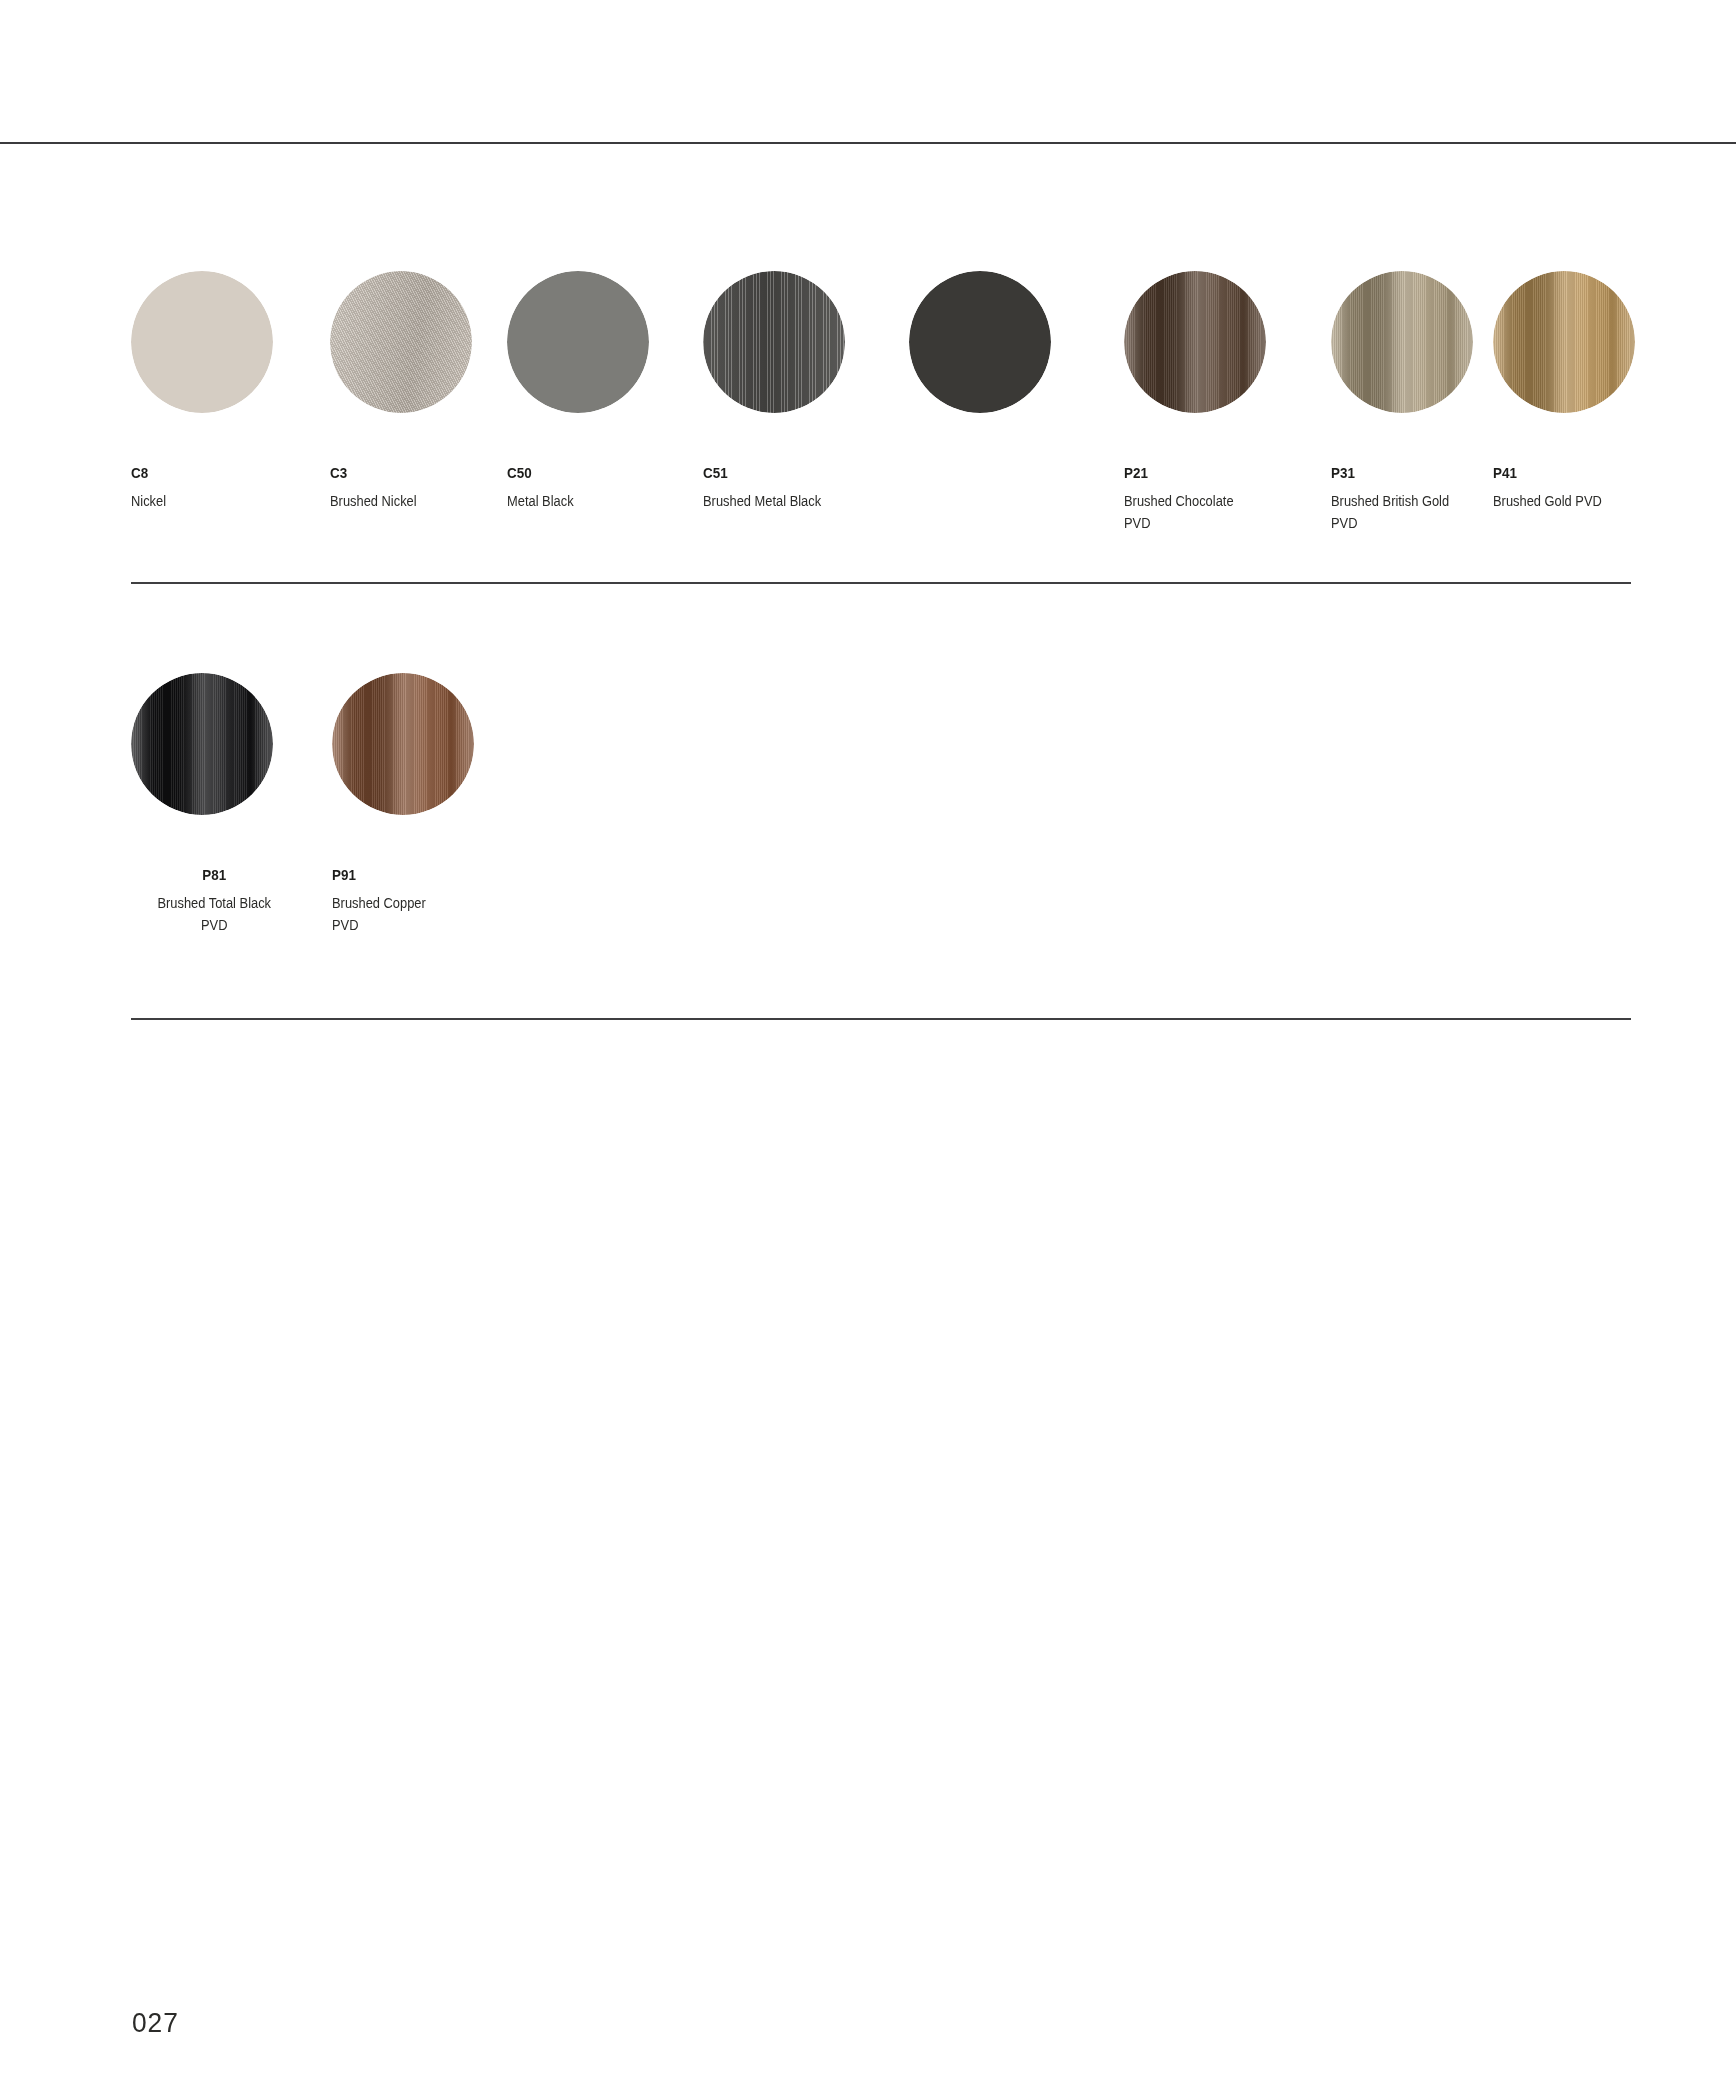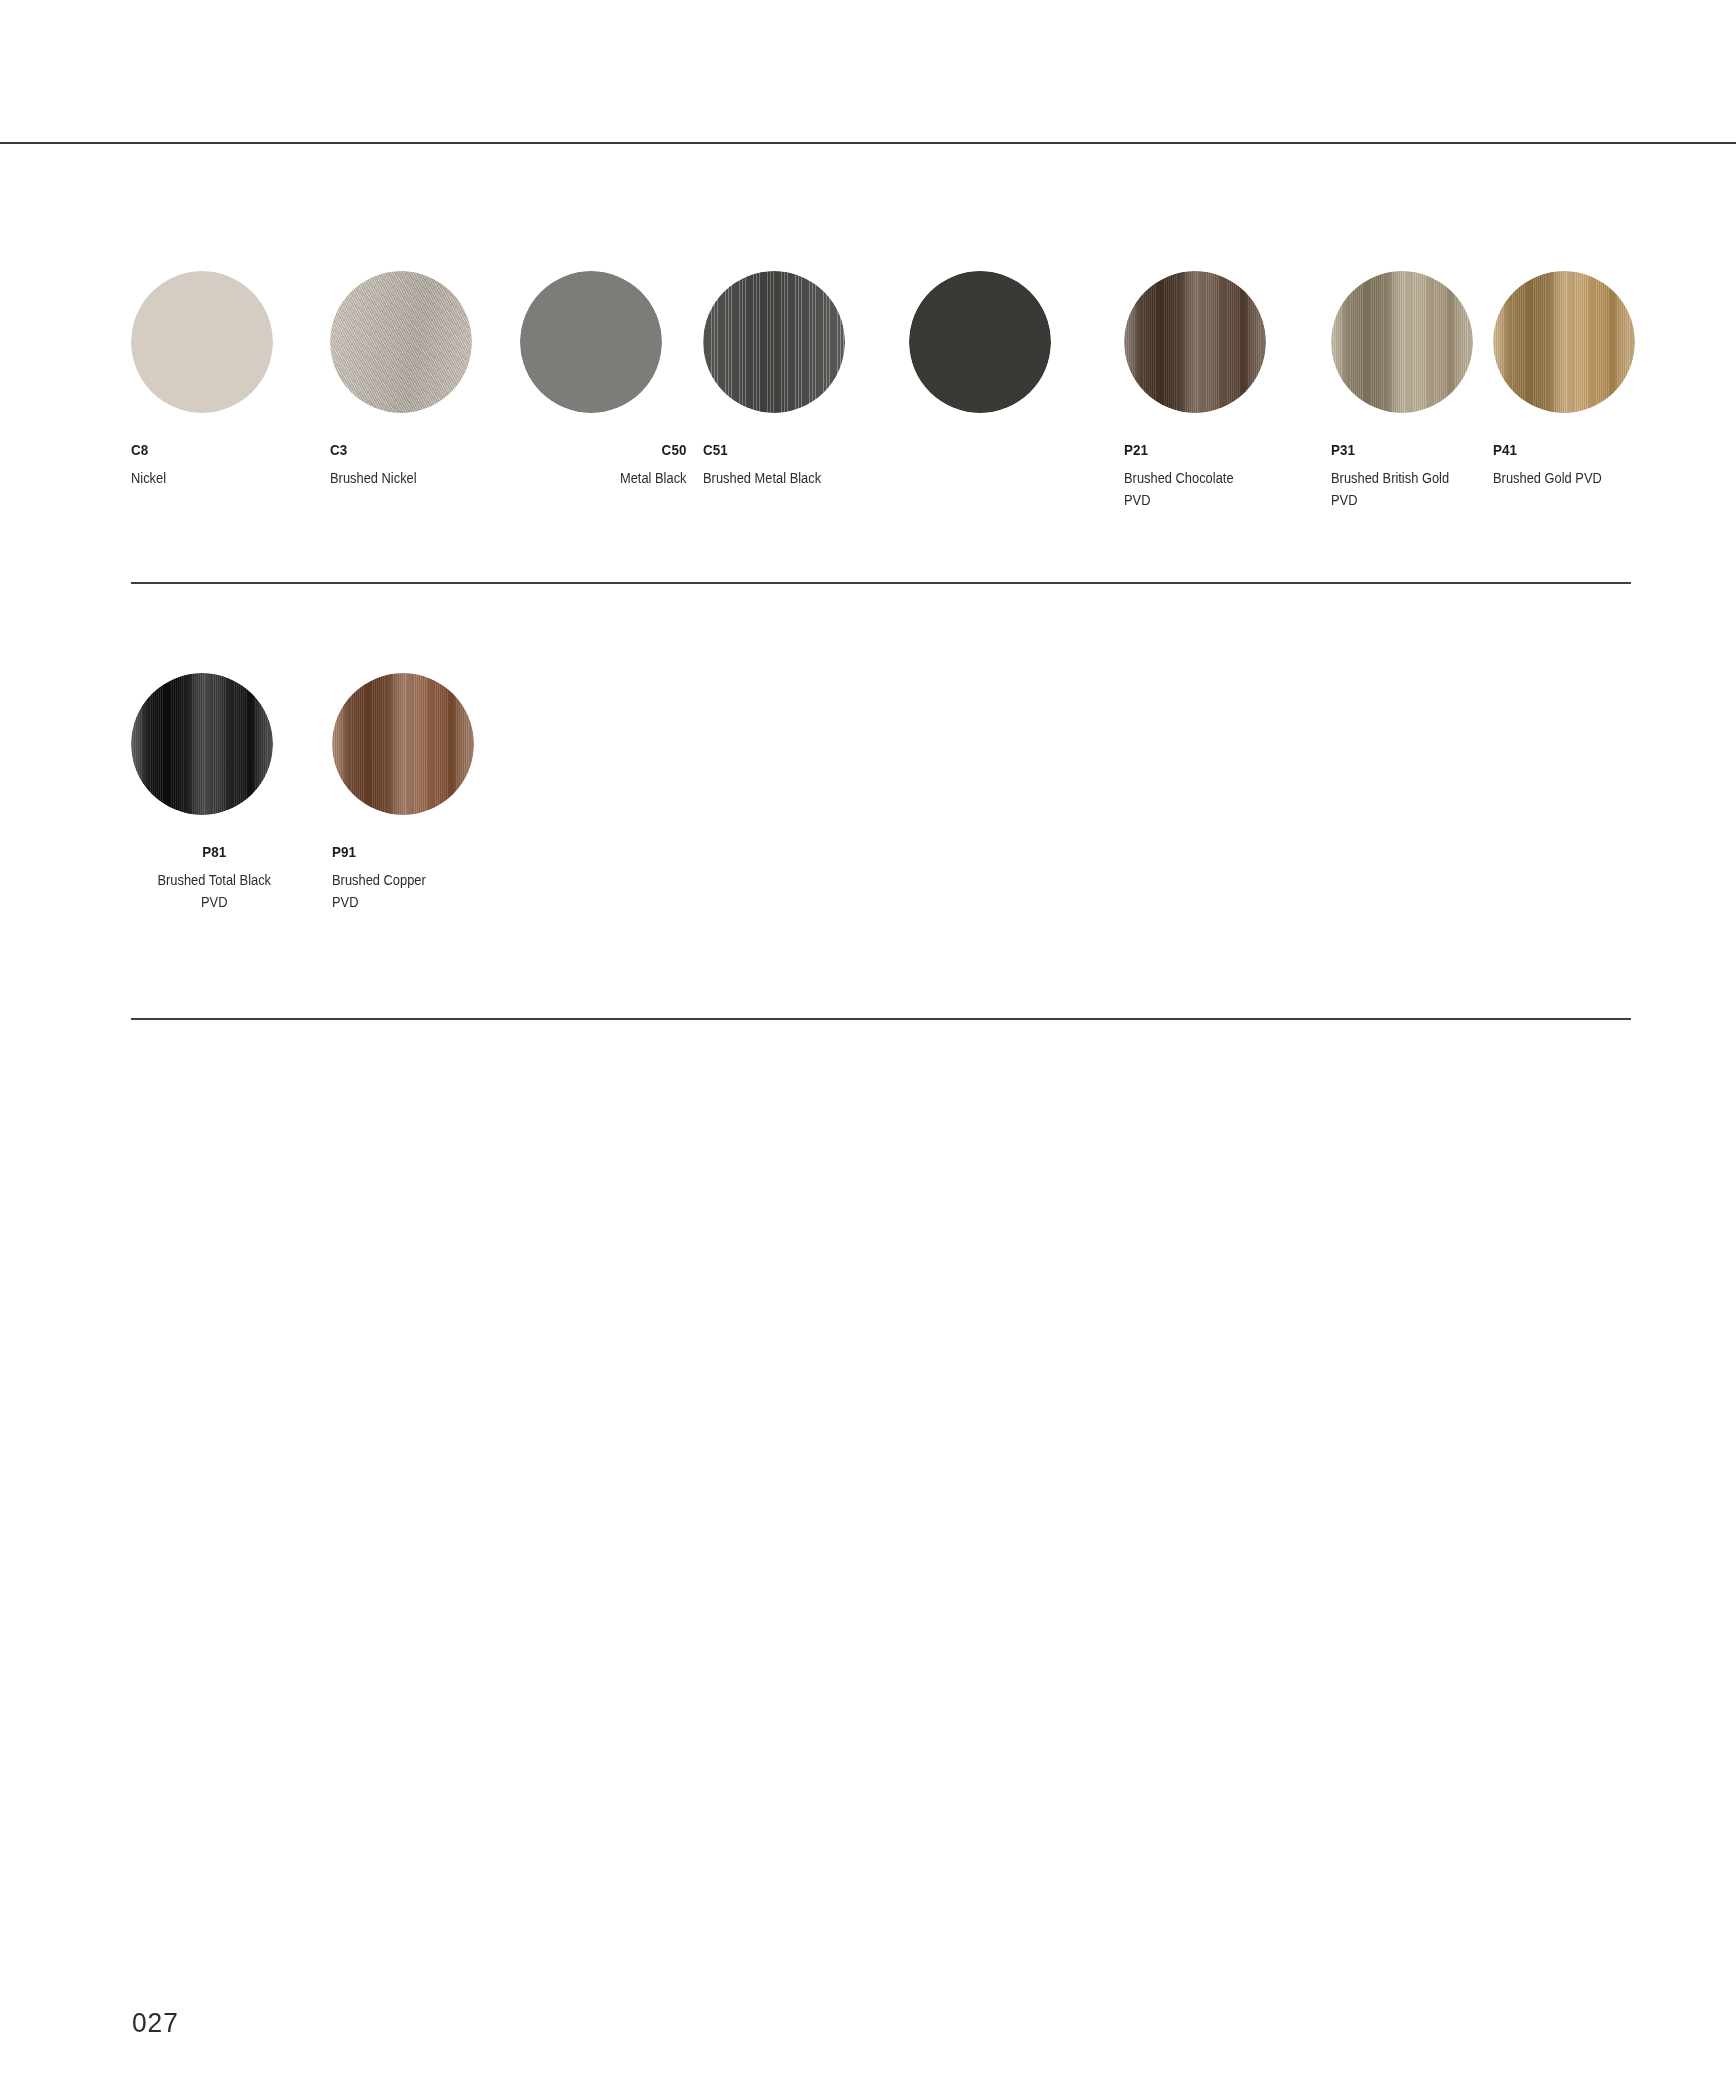--- a/index.html
+++ b/index.html
@@ -65,21 +65,21 @@
     position: relative;
     overflow: hidden;
   }
   .swatch-disc .grain {
     position: absolute;
     inset: 0;
     border-radius: 50%;
   }
 
   .swatch-meta {
-    margin-top: 30px;
+    margin-top: 53px;
   }
   .swatch-code {
     font-family: "Liberation Sans Narrow", "Liberation Sans", sans-serif;
     font-weight: bold;
     font-size: 14.6px;
     letter-spacing: 0.1px;
     line-height: 1;
     color: #1d1d1b;
     transform: scaleX(0.92);
     transform-origin: left center;
@@ -135,21 +135,21 @@
         <div class="swatch-disc">
           <div class="grain" style="background: repeating-linear-gradient(62deg, rgba(255, 255, 255, 0.22) 0px, rgba(255, 255, 255, 0.22) 0.7px, rgba(0, 0, 0, 0.1) 0.7px, rgba(0, 0, 0, 0.1) 2.1px), linear-gradient(100deg, rgba(255, 255, 255, 0.16), rgba(0, 0, 0, 0.1) 60%, rgba(255, 255, 255, 0.1)), rgb(203, 194, 183);"></div>
         </div>
         <div class="swatch-meta">
           <div class="swatch-code">C3</div>
           <div class="swatch-desc">
             <span class="line">Brushed Nickel</span>
           </div>
         </div>
       </div>
-      <div class="swatch-cell" style="left: 389px; text-align: right;">
+      <div class="swatch-cell" style="left: 376px;">
         <div class="swatch-disc">
           <div class="grain" style="background: rgb(124, 124, 120);"></div>
         </div>
         <div class="swatch-meta">
           <div class="swatch-code">C50</div>
           <div class="swatch-desc">
             <span class="line">Metal Black</span>
           </div>
         </div>
       </div>

